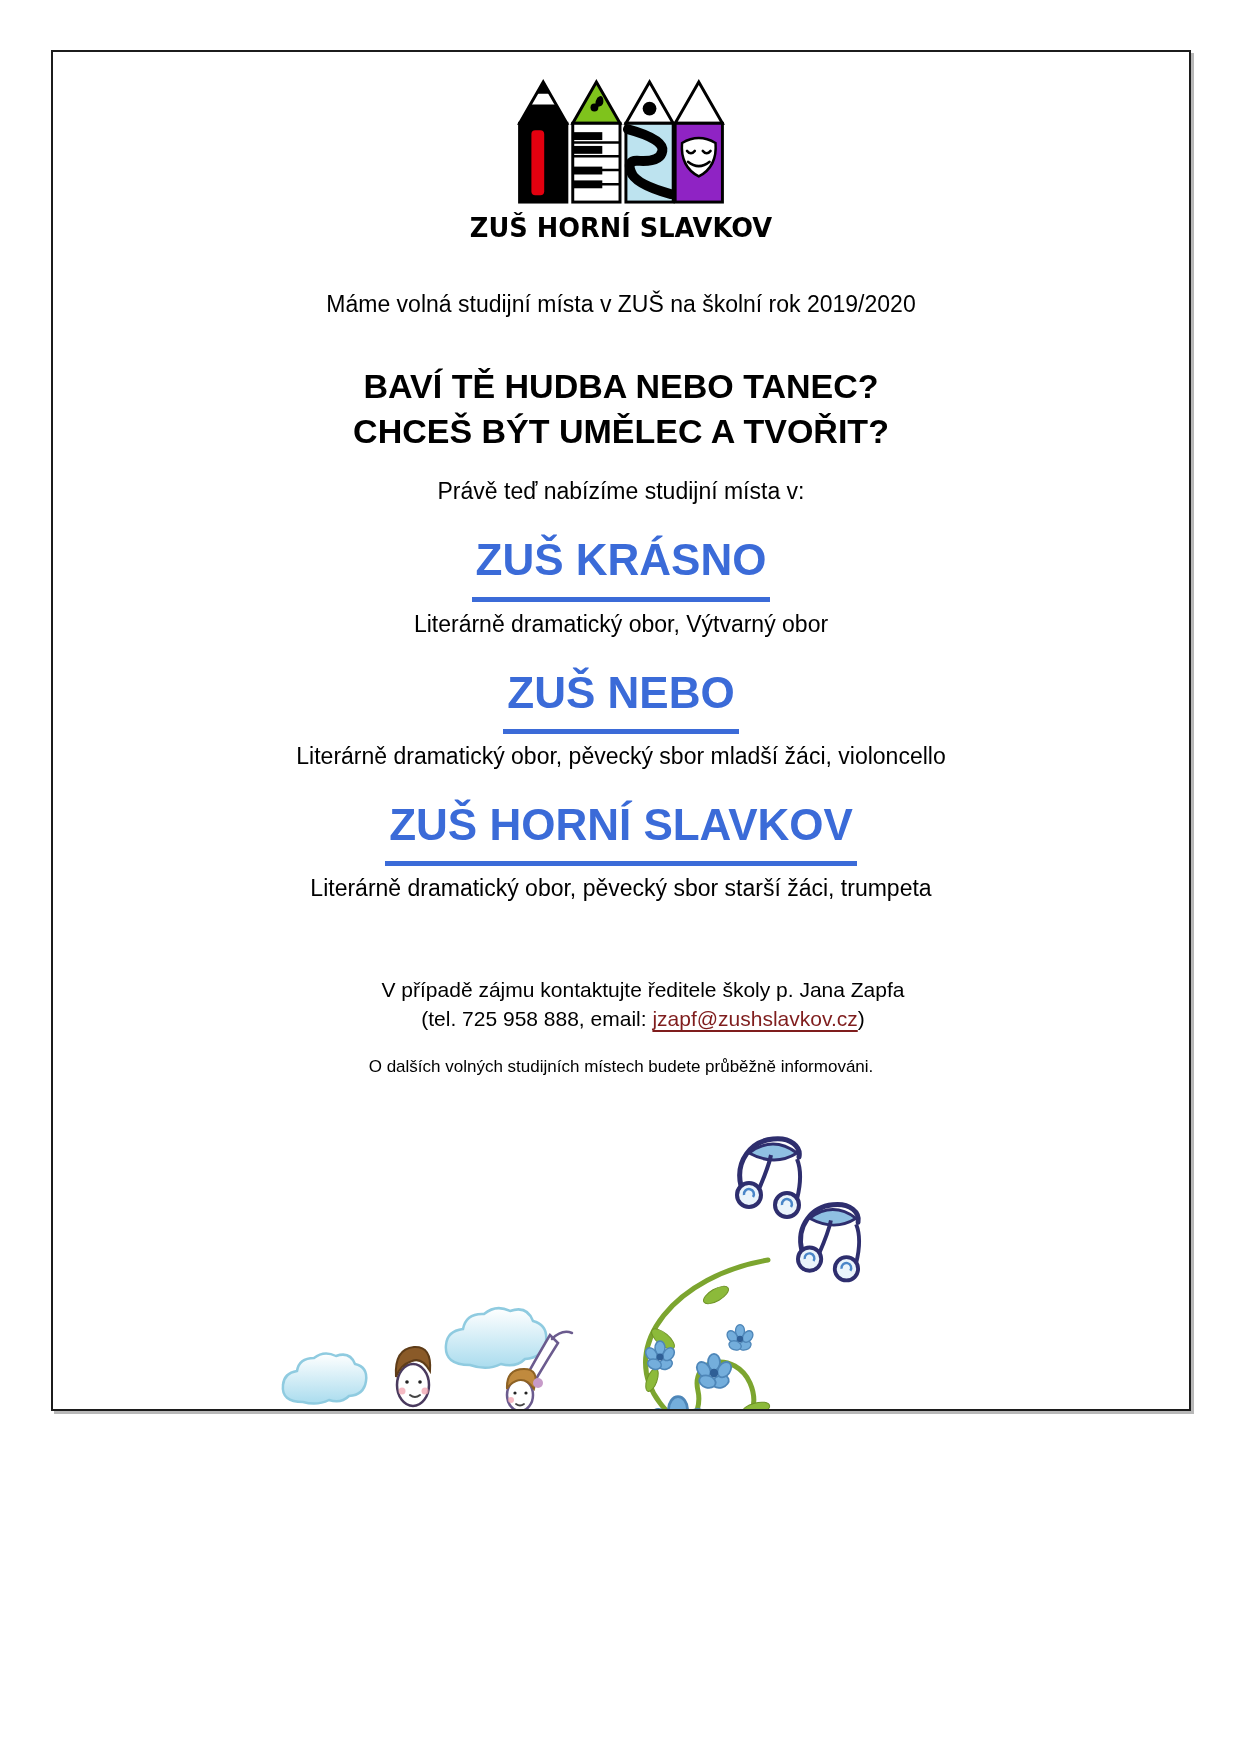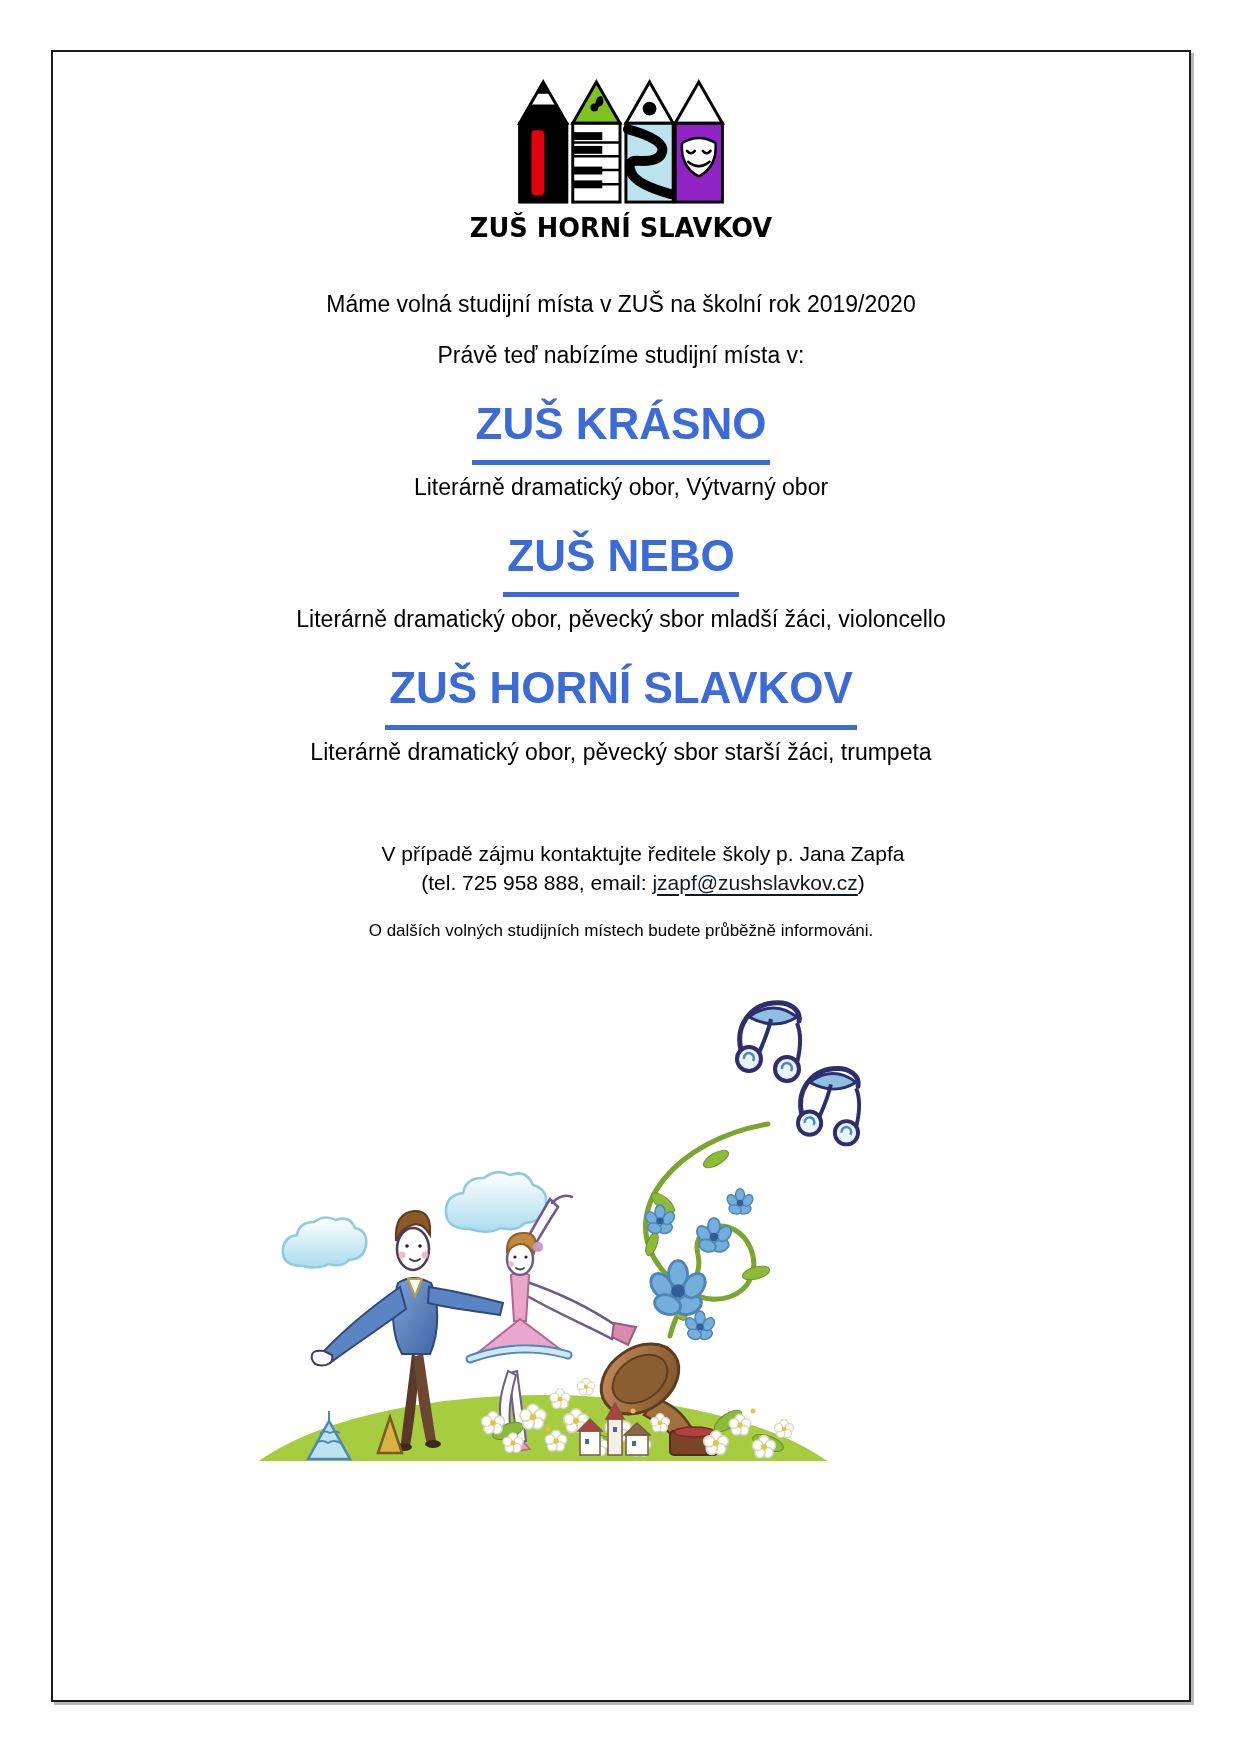--- a/index.html
+++ b/index.html
@@ -9,21 +9,21 @@
     --logo-light-blue:#bde3ef;
     --logo-purple:#8f23c4;
   }
   *{margin:0;padding:0;box-sizing:border-box;}
   html,body{background:#ffffff;}
   body{
     width:1240px;height:1754px;position:relative;
     font-family:"Liberation Sans","DejaVu Sans",sans-serif;color:#000;
   }
   .frame{
-    position:absolute;left:51px;top:50px;width:1140px;height:1652px;
+    position:absolute;left:51px;top:50px;width:1140px;height:1361px;
     border:2px solid #1c1c1c;background:#fff;
     box-shadow:3px 3px 0 rgba(0,0,0,0.28);
     text-align:center;overflow:hidden;
   }
   .logo-wrap{margin-top:26px;}
   .logo-svg{display:block;margin:0 auto;width:212px;height:128px;}
   .logo-caption{
     margin-top:6px;font-size:27px;font-weight:bold;letter-spacing:0px;
     font-family:"DejaVu Sans","Liberation Sans",sans-serif;
     transform:scaleX(0.95);
@@ -33,21 +33,21 @@
   .subheading{margin-top:24px;font-size:23px;text-align:center;}
   .school{margin-top:32px;}
   .school-name{
     display:inline-block;font-size:44px;font-weight:bold;line-height:1.05;
     color:var(--accent-blue,#3b6bd8);
     padding:0 4px 13px 4px;border-bottom:5px solid var(--accent-blue,#3b6bd8);
     text-decoration:none;
   }
   .school-programs{margin-top:9px;font-size:23px;}
   .contact{margin-top:74px;font-size:21px;line-height:1.38;padding-left:44px;}
-  .email-link{color:#0f172a;text-decoration:underline;text-decoration-thickness:2px;text-underline-offset:4px;}
+  .email-link{color:#7f1d1d;text-decoration:underline;text-decoration-thickness:2px;text-underline-offset:4px;}
   .footer-note{margin-top:23px;font-size:17px;}
   .illu-wrap{margin-top:50px;margin-left:155px;width:672px;height:470px;text-align:left;}
   .illu{width:672px;height:470px;display:block;}
   .fill-red{fill:var(--logo-red,#e3000f);}
   .fill-green{fill:var(--logo-green,#7fc31c);}
   .fill-lblue{fill:var(--logo-light-blue,#bde3ef);}
   .fill-purple{fill:var(--logo-purple,#8f23c4);}
 </style>
 </head>
 <body>
@@ -98,20 +98,24 @@
         <path d="M173,74 q4,5 8,0" fill="none" stroke="#000" stroke-width="2.5" stroke-linecap="round"></path>
         <path d="M189,74 q4,5 8,0" fill="none" stroke="#000" stroke-width="2.5" stroke-linecap="round"></path>
         <path d="M174,85 q11,9 22,0" fill="none" stroke="#000" stroke-width="2.5" stroke-linecap="round"></path>
       </g>
     </svg>
     <div class="logo-caption">ZUŠ HORNÍ SLAVKOV</div>
   </div>
 
   <div class="intro">Máme volná studijní místa v ZUŠ na školní rok 2019/2020</div>
 
+  <div class="headline">
+    <div>BAVÍ TĚ HUDBA NEBO TANEC?</div>
+    <div>CHCEŠ BÝT UMĚLEC A TVOŘIT?</div>
+  </div>
 
   <div class="subheading">Právě teď nabízíme studijní místa v:</div>
 
   <div class="school">
     <a href="#" class="school-name">ZUŠ KRÁSNO</a>
     <div class="school-programs">Literárně dramatický obor, Výtvarný obor</div>
   </div>
 
   <div class="school">
     <a href="#" class="school-name">ZUŠ NEBO</a>

